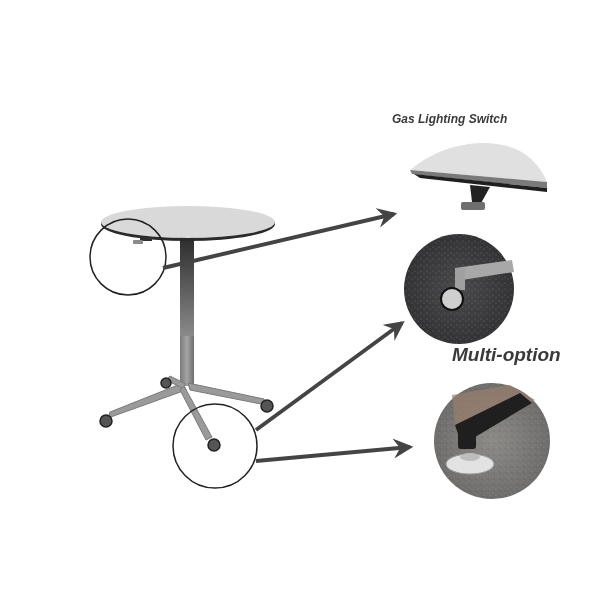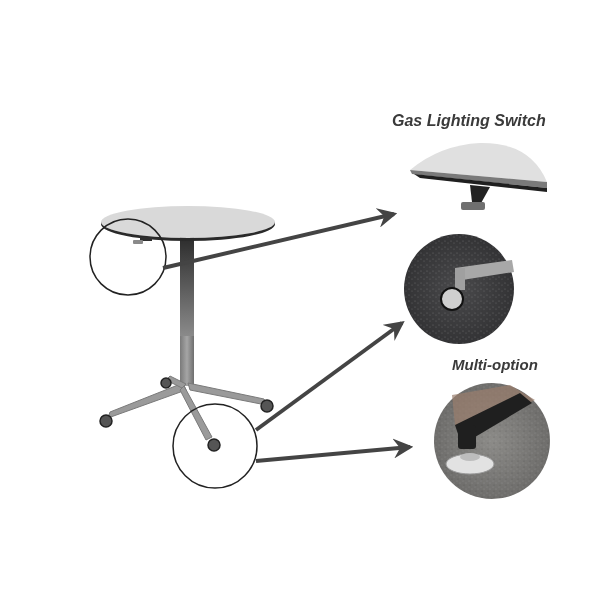--- a/index.html
+++ b/index.html
@@ -1,20 +1,20 @@
 <!DOCTYPE html>
 <html><head>
 <meta charset="utf-8">
 <style>
   html, body { margin:0; padding:0; background:#ffffff; }
   body { width:600px; height:600px; position:relative; overflow:hidden; font-family:"Liberation Sans", sans-serif; }
   .canvas { position:absolute; left:0; top:0; width:600px; height:600px; }
   .label { position:absolute; font-weight:bold; font-style:italic; color:#3a3a3a; white-space:nowrap; }
-  .label-gas { left:392px; top:112px; font-size:16px; }
-  .label-multi { left:452px; top:356px; font-size:15px; }
+  .label-gas { left:392px; top:112px; font-size:12px; }
+  .label-multi { left:452px; top:344px; font-size:19px; }
 </style>
 </head>
 <body>
 
 <svg class="canvas" viewBox="0 0 600 600" xmlns="http://www.w3.org/2000/svg">
   <defs>
     <linearGradient id="poleGrad" x1="0" y1="0" x2="1" y2="0">
       <stop offset="0" stop-color="#7a7a7a"></stop>
       <stop offset="0.5" stop-color="#a5a5a5"></stop>
       <stop offset="1" stop-color="#6e6e6e"></stop>

